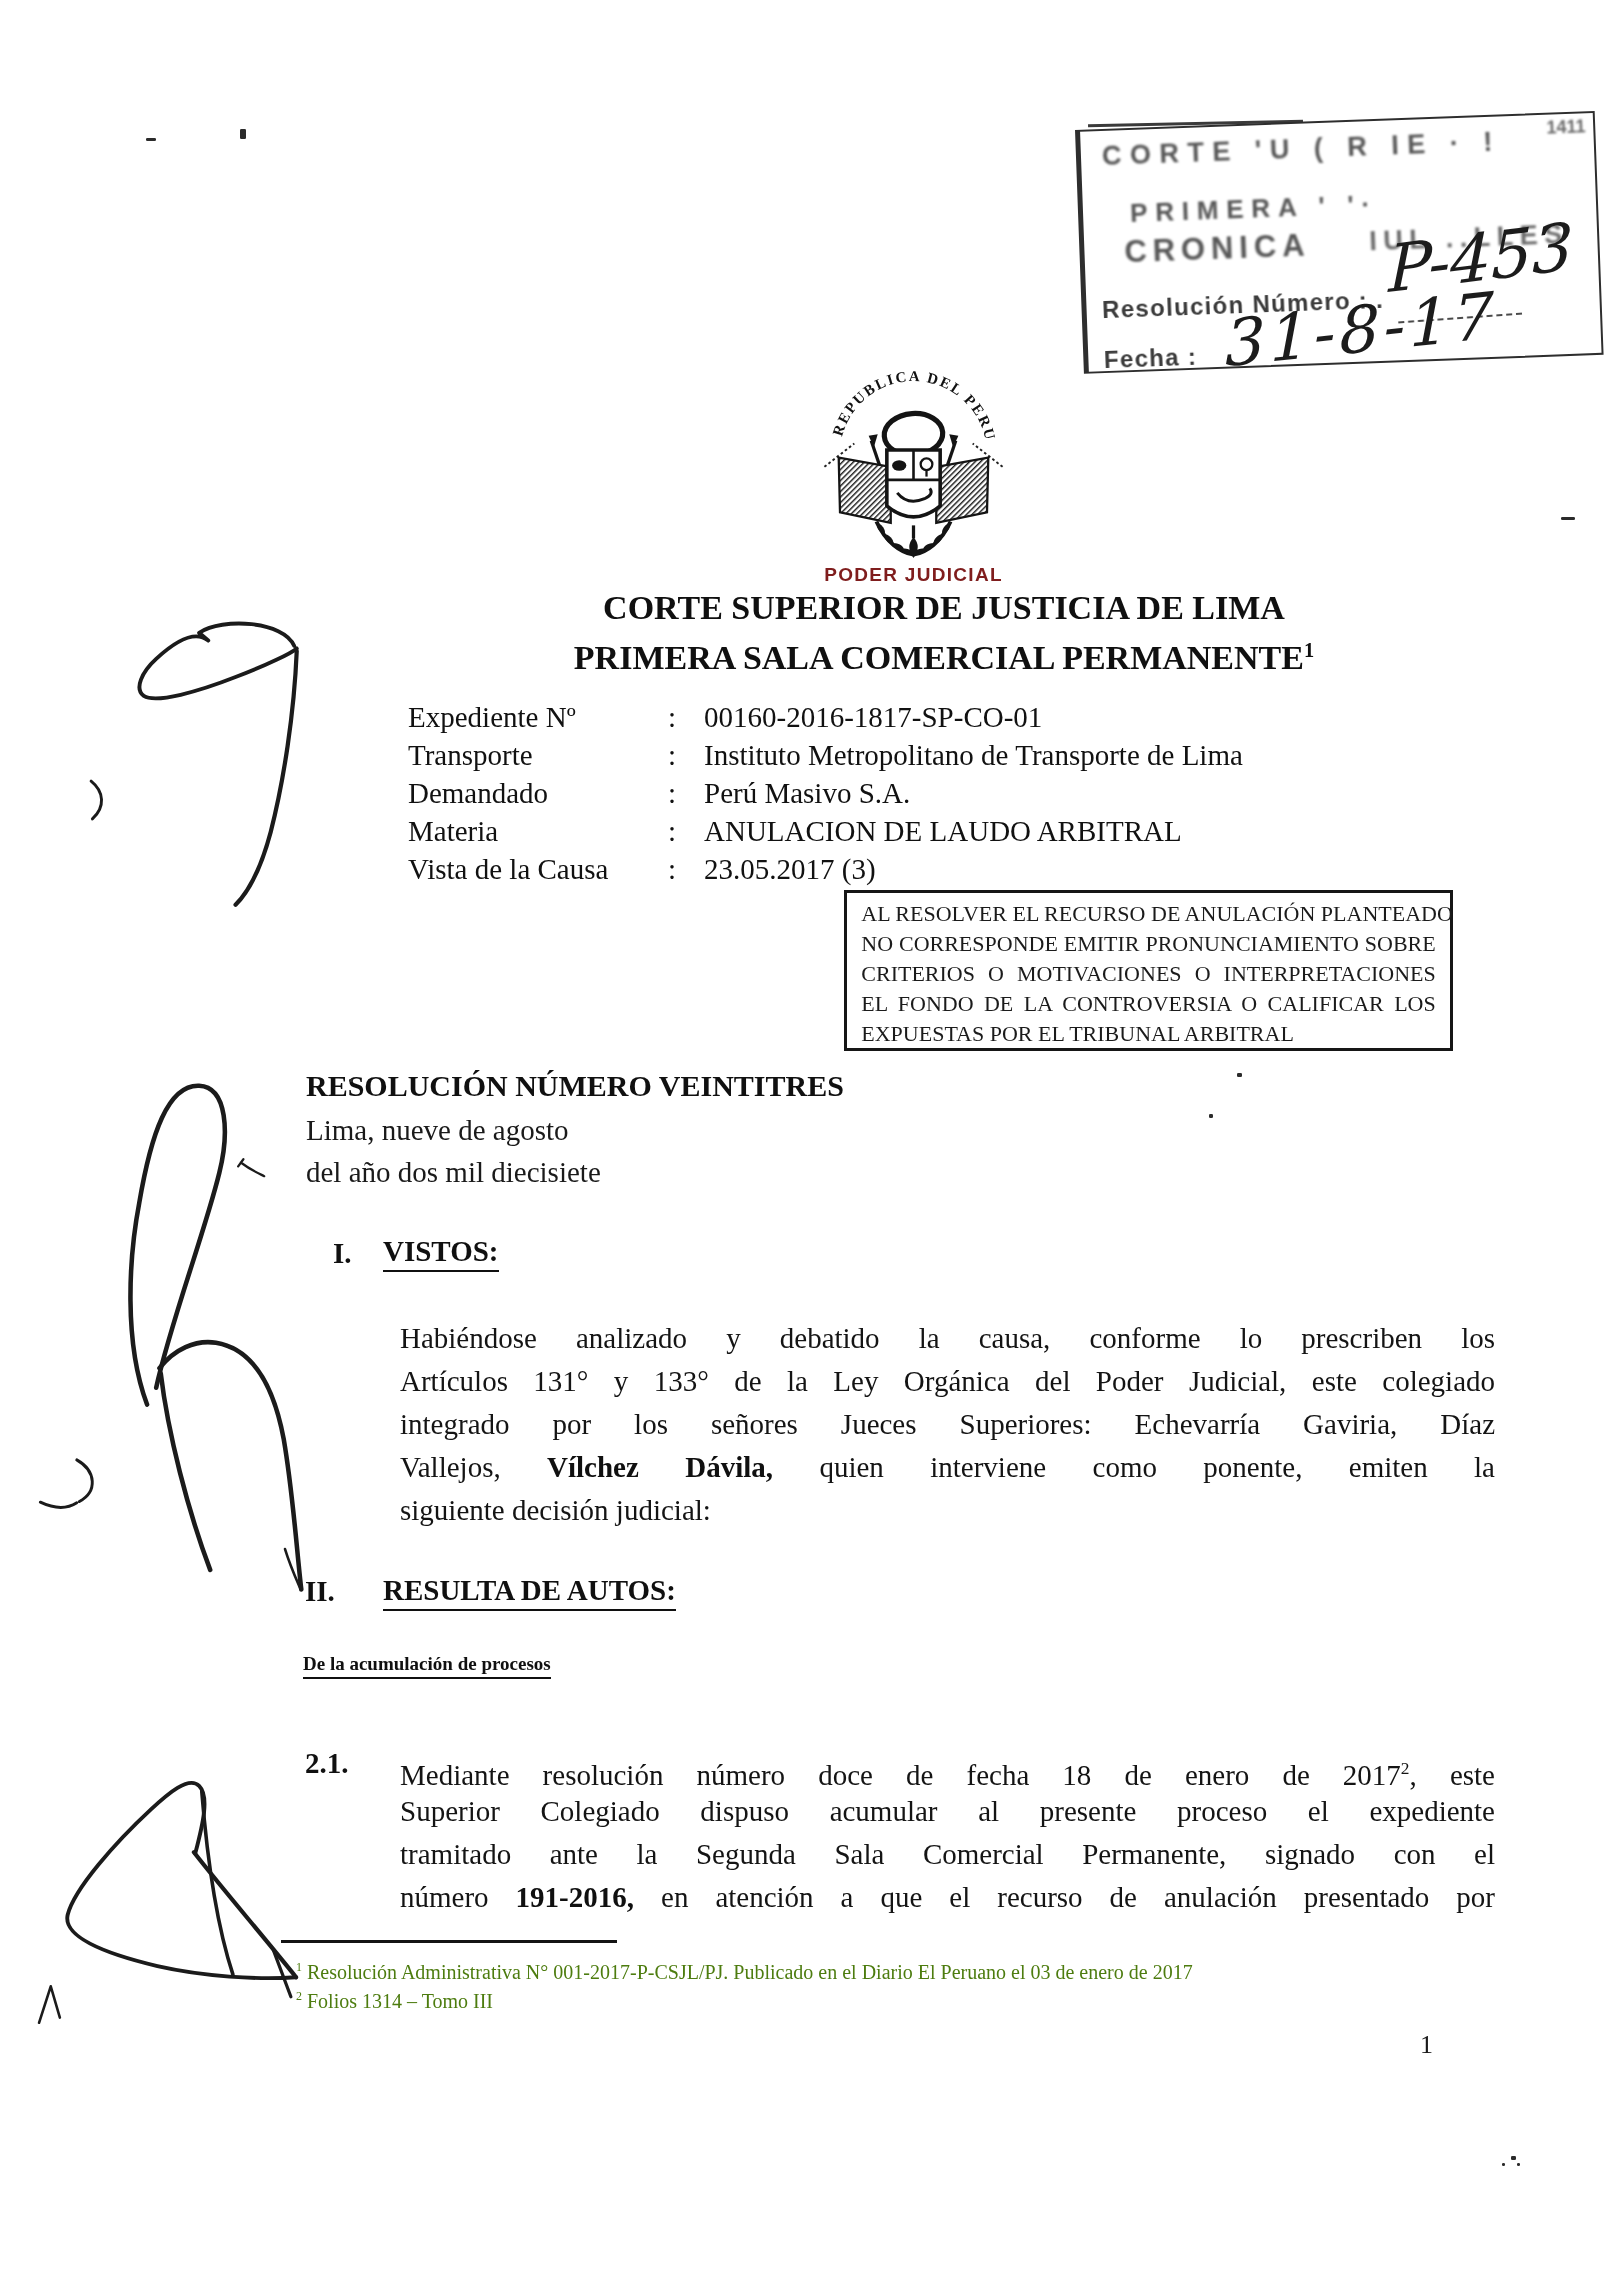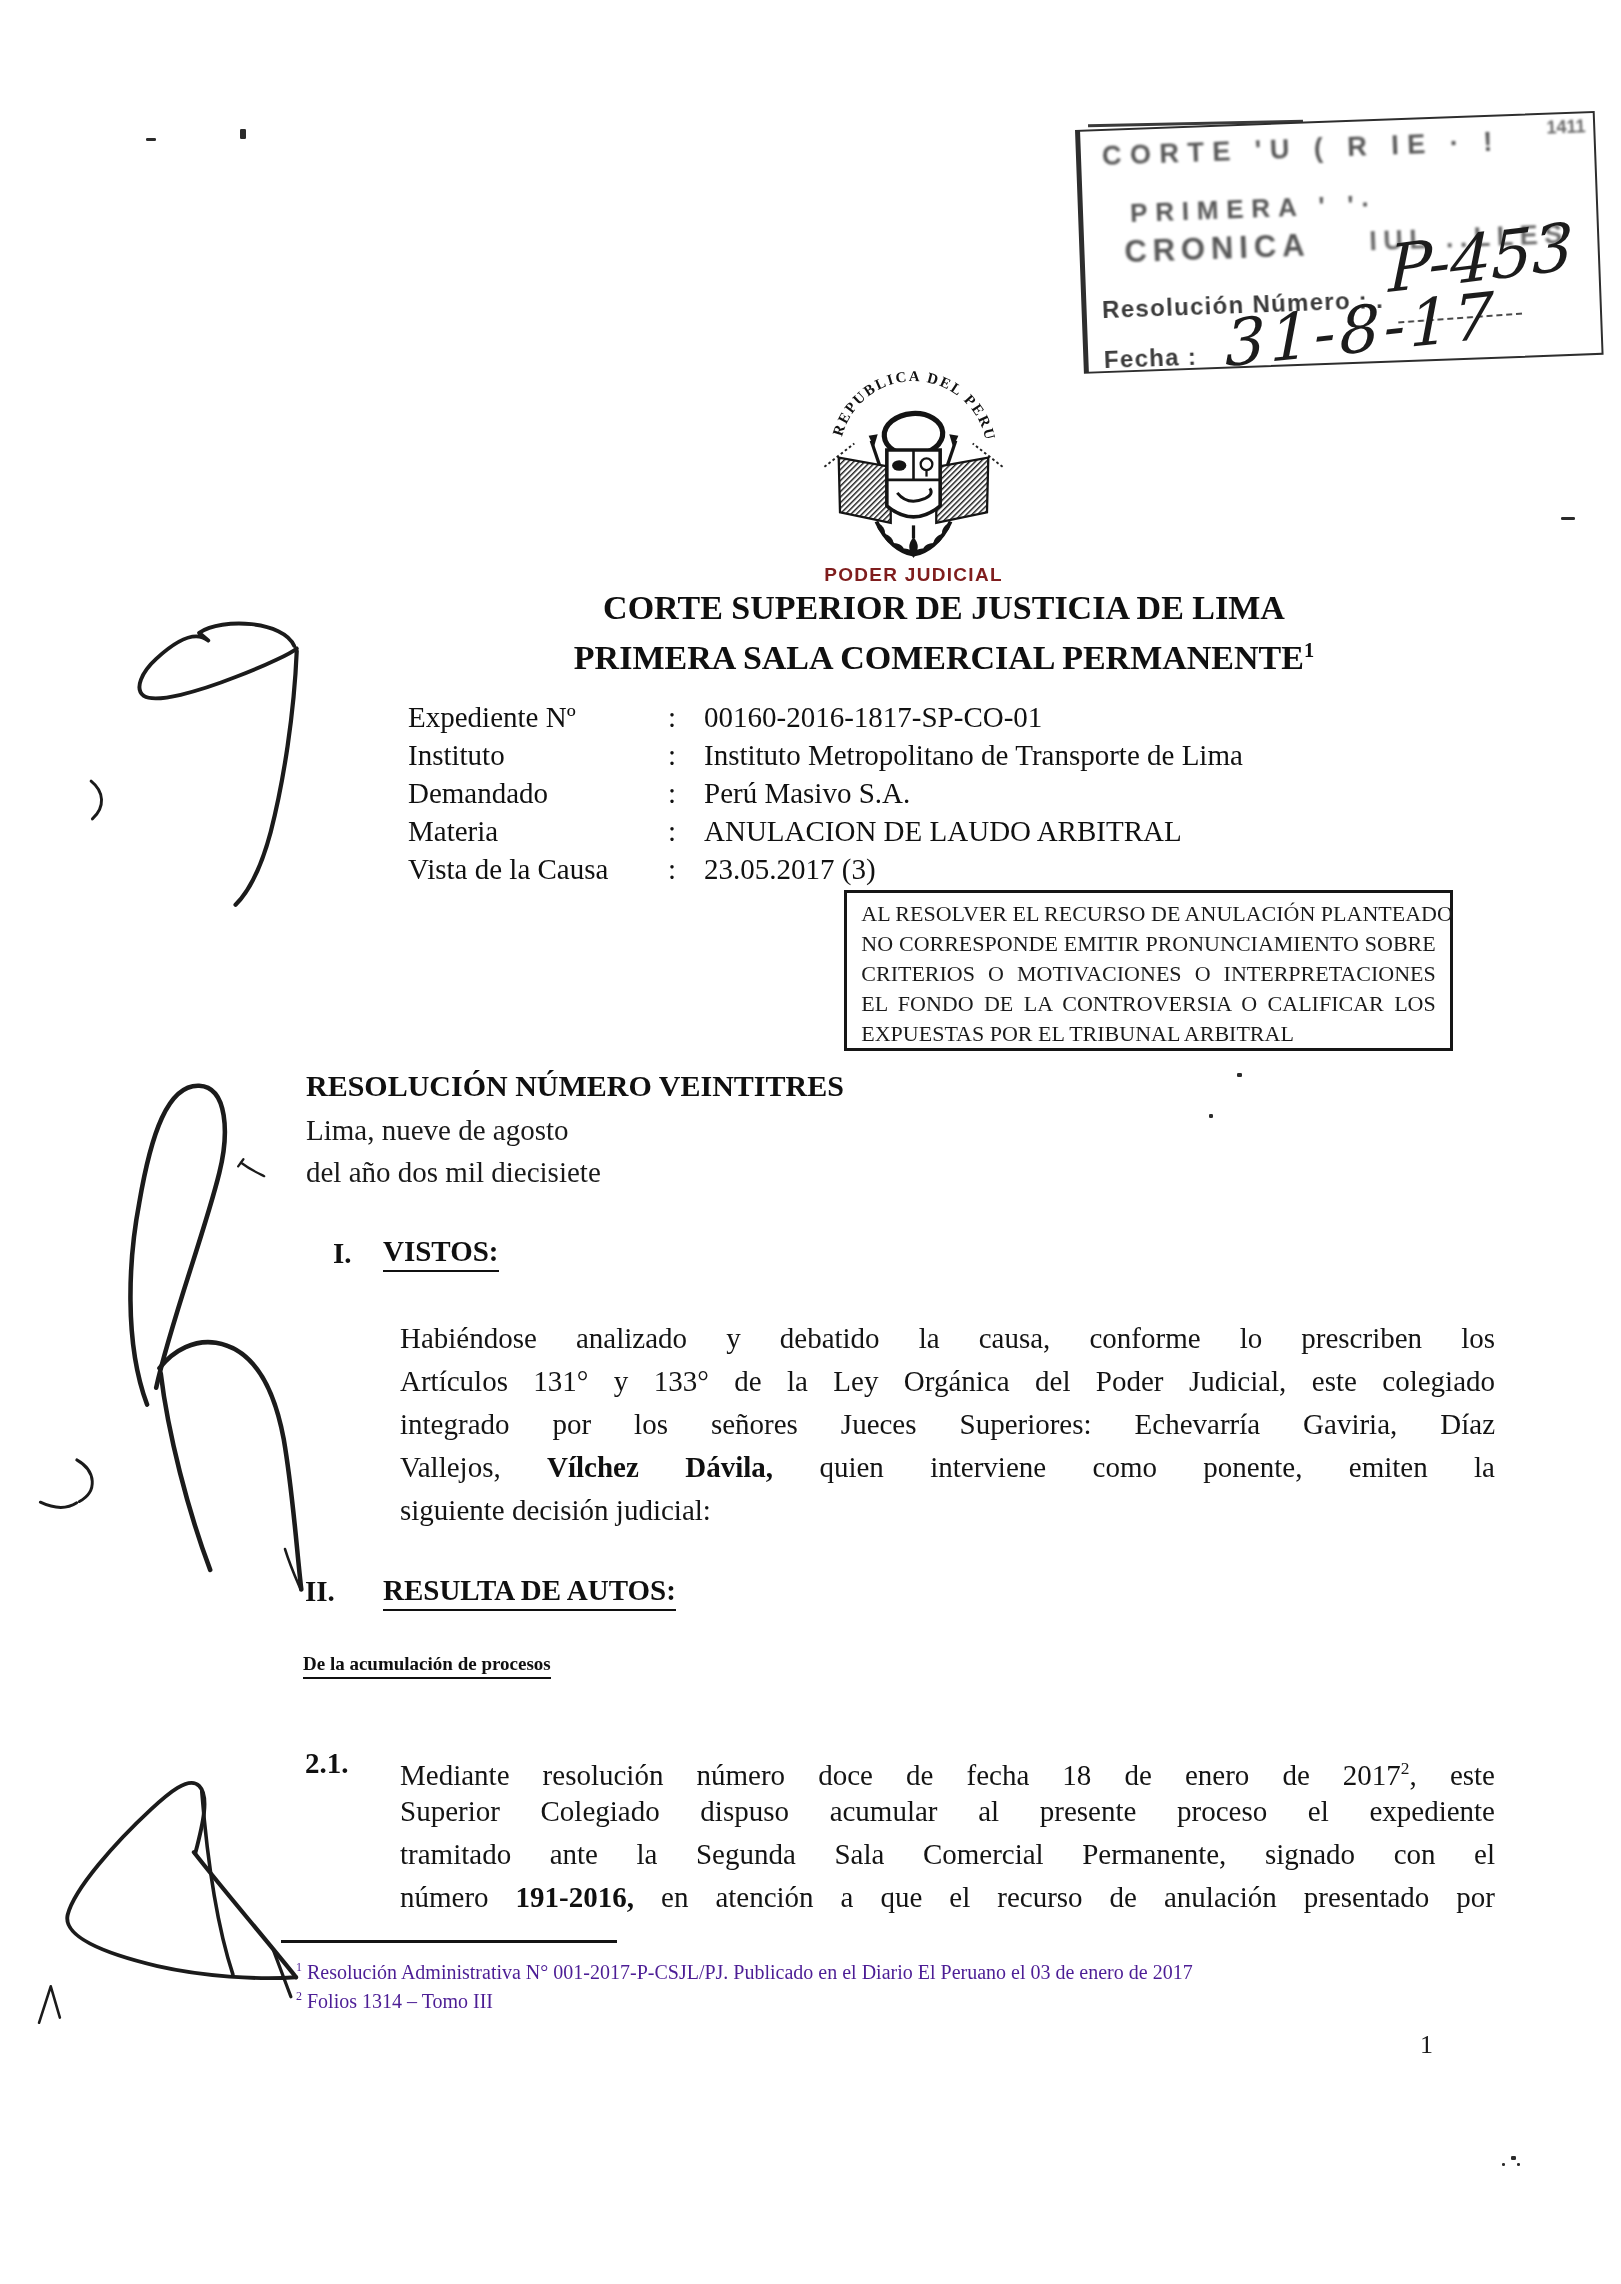--- a/index.html
+++ b/index.html
@@ -42,21 +42,21 @@
   
   .h-bold{font-weight:bold;color:#101010;}
   .u-thick{border-bottom:2.6px solid #101010;padding-bottom:2px;}
   .jrow{position:absolute;left:400px;width:1095px;font-size:29px;line-height:43px;
         text-align:justify;text-align-last:justify;white-space:nowrap;color:#141414;}
   .jrow-last{text-align-last:left;}
   .numeral{position:absolute;font-size:29px;font-weight:bold;color:#101010;}
   
   .fn-rule{position:absolute;left:281px;top:1940px;width:336px;height:3.3px;background:#141414;}
   .footnote{position:absolute;left:296px;width:1107px;font-size:20px;line-height:26px;
-            white-space:nowrap;color:#4c1d95;}
+            white-space:nowrap;color:#4d7c0f;}
   .page-num{position:absolute;left:1420px;top:2030px;font-size:26px;color:#1a1a1a;}
   
   .speck{position:absolute;background:#2b2b2b;border-radius:1.3px;}
   svg{display:block;}
 </style>
 </head>
 <body>
 
 <div class="stamp-extra-line"></div>
 <div class="stamp">
@@ -121,21 +121,21 @@
   <div class="title-line"><span>PRIMERA SALA COMERCIAL PERMANENTE</span><sup>1</sup></div>
 </div>
 
 <div class="case-info">
   <div class="ci-row">
     <span class="ci-label">Expediente Nº</span>
     <span class="ci-colon">:</span>
     <span class="ci-value">00160-2016-1817-SP-CO-01</span>
   </div>
   <div class="ci-row">
-    <span class="ci-label">Instituto</span>
+    <span class="ci-label">Transporte</span>
     <span class="ci-colon">:</span>
     <span class="ci-value">Instituto Metropolitano de Transporte de Lima</span>
   </div>
   <div class="ci-row">
     <span class="ci-label">Demandado</span>
     <span class="ci-colon">:</span>
     <span class="ci-value">Perú Masivo S.A.</span>
   </div>
   <div class="ci-row">
     <span class="ci-label">Materia</span>

